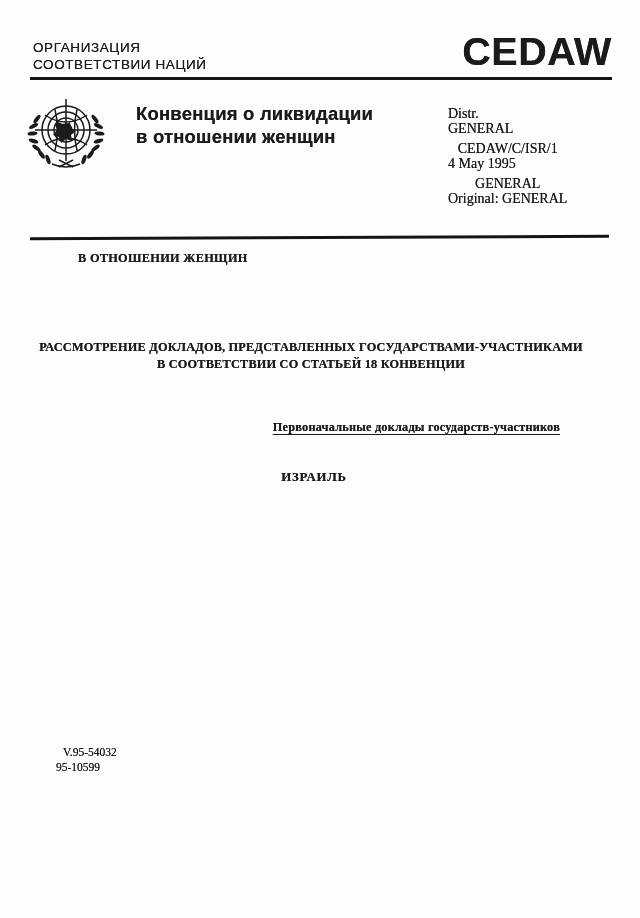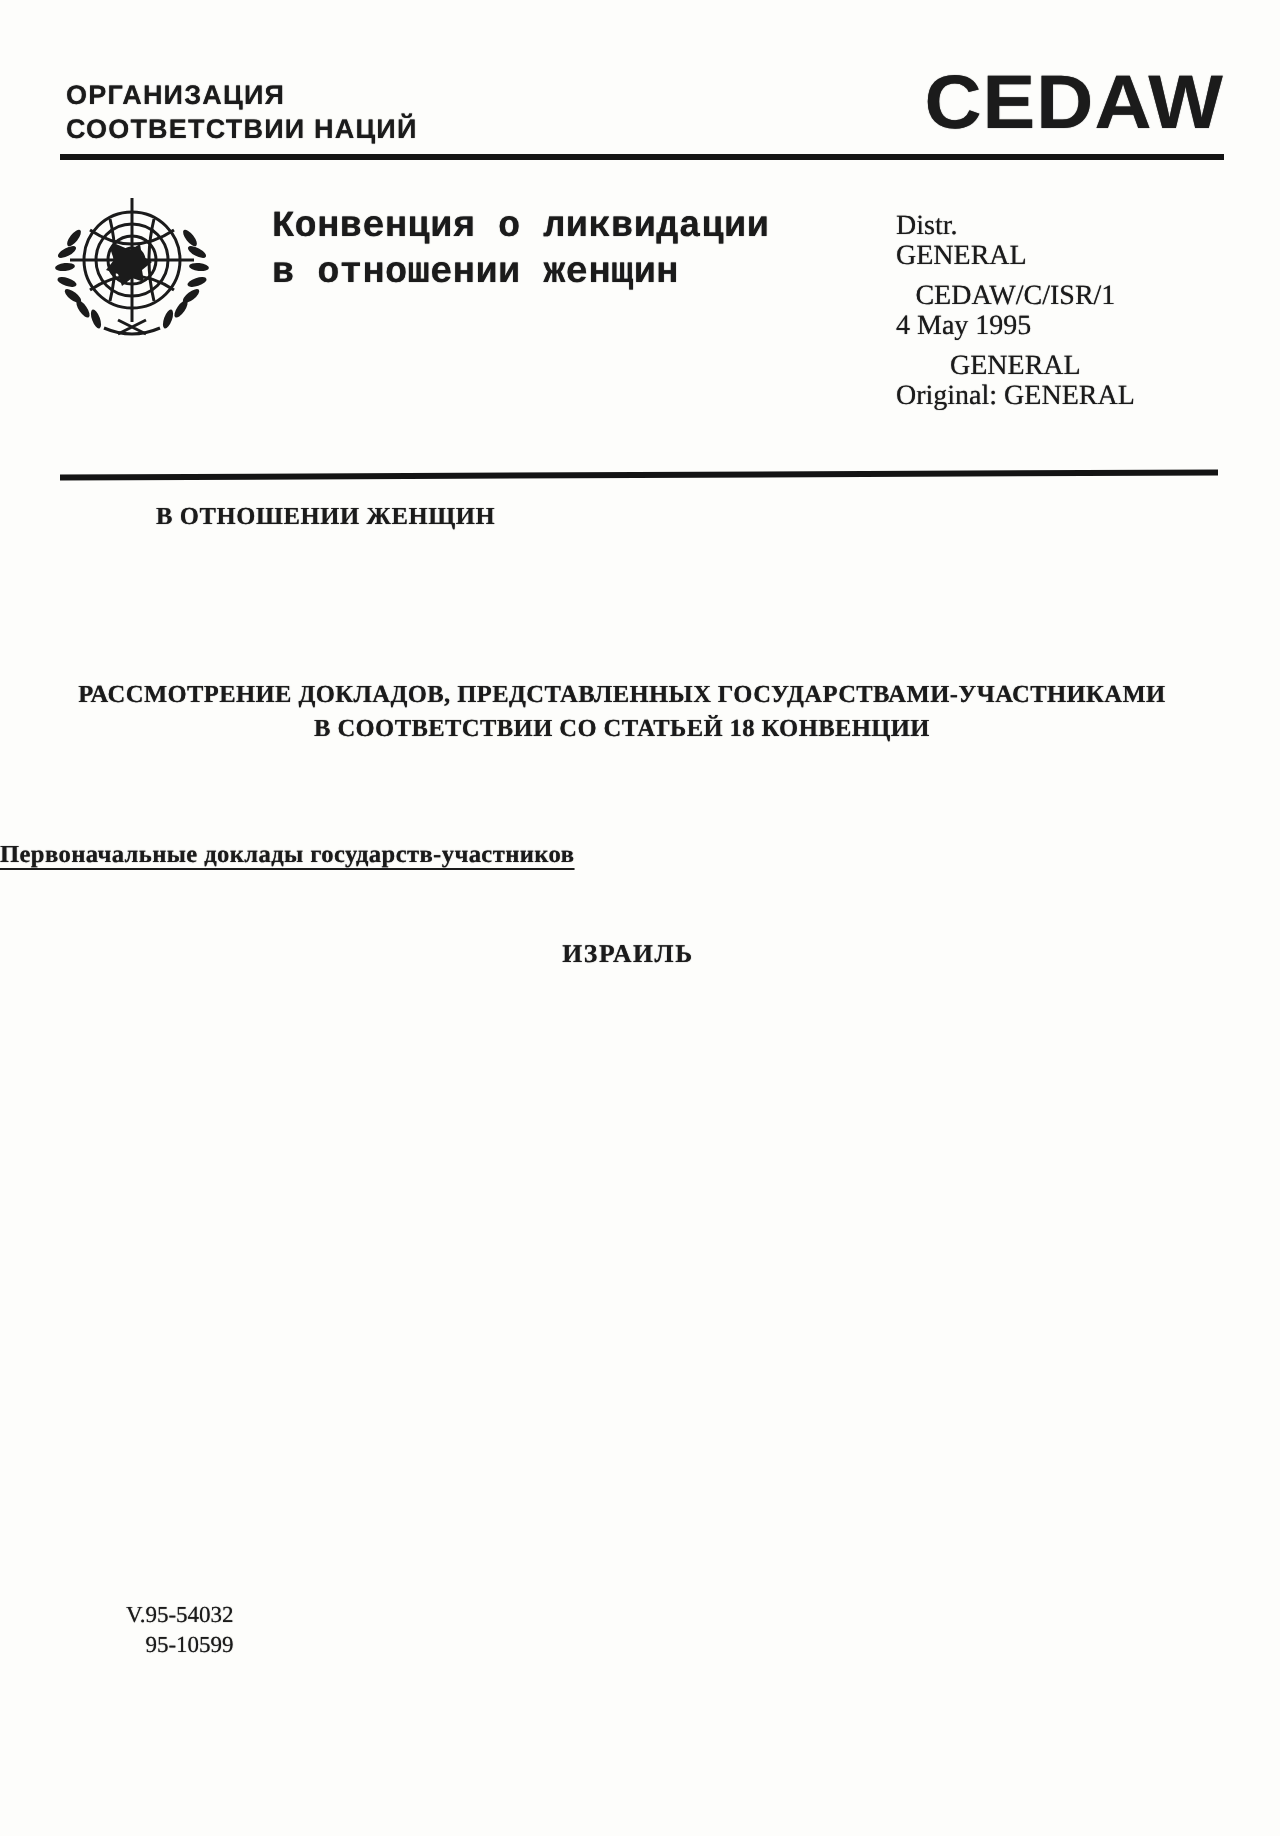--- a/index.html
+++ b/index.html
@@ -7,70 +7,70 @@
   .page {
     position:relative; width:640px; height:918px; margin:0 auto;
     background:#fdfdfb; color:#1b1b1b; overflow:hidden;
     font-family:"Liberation Serif", serif;
   }
   .ink { text-shadow: 0 0 .45px rgba(25,25,25,.85); }
 
   
   .org {
     position:absolute; left:33px; top:39px;
-    font-family:"Liberation Sans", sans-serif; font-weight:700;
+    font-family:"Liberation Sans", sans-serif; font-weight:400;
     font-size:13.5px; line-height:17px; letter-spacing:.6px;
   }
   .cedaw {
     position:absolute; right:28px; top:33px;
     font-family:"Liberation Sans", sans-serif; font-weight:700;
     font-size:38px; line-height:38px; letter-spacing:.5px;
     transform:scaleX(1.04); transform-origin:right center;
   }
   .rule { position:absolute; left:30px; background:#141414; }
   .rule1 { top:77px;  width:582px; height:3px; }
   .rule2 { top:236px; width:579px; height:3px; transform:rotate(-.25deg); }
 
   
   .emblem { position:absolute; left:26px; top:96px; width:80px; height:80px; }
   .conv-title {
     position:absolute; left:136px; top:103px;
-    font-family:Liberation Mono, monospace; font-weight:700;
+    font-family:Liberation Sans, sans-serif; font-weight:700;
     font-size:18.5px; line-height:22.5px; letter-spacing:.2px;
   }
   .distr {
     position:absolute; left:448px; top:107px;
     font-size:14px; line-height:14.5px;
   }
   .distr .gap { margin-top:6px;text-align:center; }
 
   
   .committee {
     position:absolute; left:68px; top:250px;
     font-weight:700; font-size:12.3px; line-height:16px; letter-spacing:.3px;
   }
   .committee .indent { margin-left:10px; }
   .heading {
     position:absolute; left:0; top:339px; width:640px; text-align:center;
     font-weight:700; font-size:12.3px; line-height:16.5px; letter-spacing:.2px;
     transform:translateX(-9px);
   }
   .subheading {
-    position:absolute; left:0; top:420px; width:560px; text-align:left;
+    position:absolute; left:0; top:420px; width:560px; text-align:right;
     font-weight:700; font-size:12.3px; letter-spacing:.2px;
   }
   .subheading .u { text-decoration:underline; text-underline-offset:2.5px; }
   .country {
     position:absolute; left:0; top:470px; width:640px; text-align:center;
     font-weight:700; font-size:12.8px; letter-spacing:.8px;
     transform:translateX(-6px);
   }
 
   
-  .footer { position:absolute; left:56px; top:801px; font-size:11.5px; line-height:14.5px;text-align:right; }
+  .footer { position:absolute; left:56px; top:745px; font-size:11.5px; line-height:14.5px; }
   .footer .l1 { margin-left:7px; }
 </style>
 </head>
 <body>
 
 <div class="page">
 
   <div class="org ink">
     <div>ОРГАНИЗАЦИЯ</div>
     <div>СООТВЕТСТВИИ НАЦИЙ</div>

